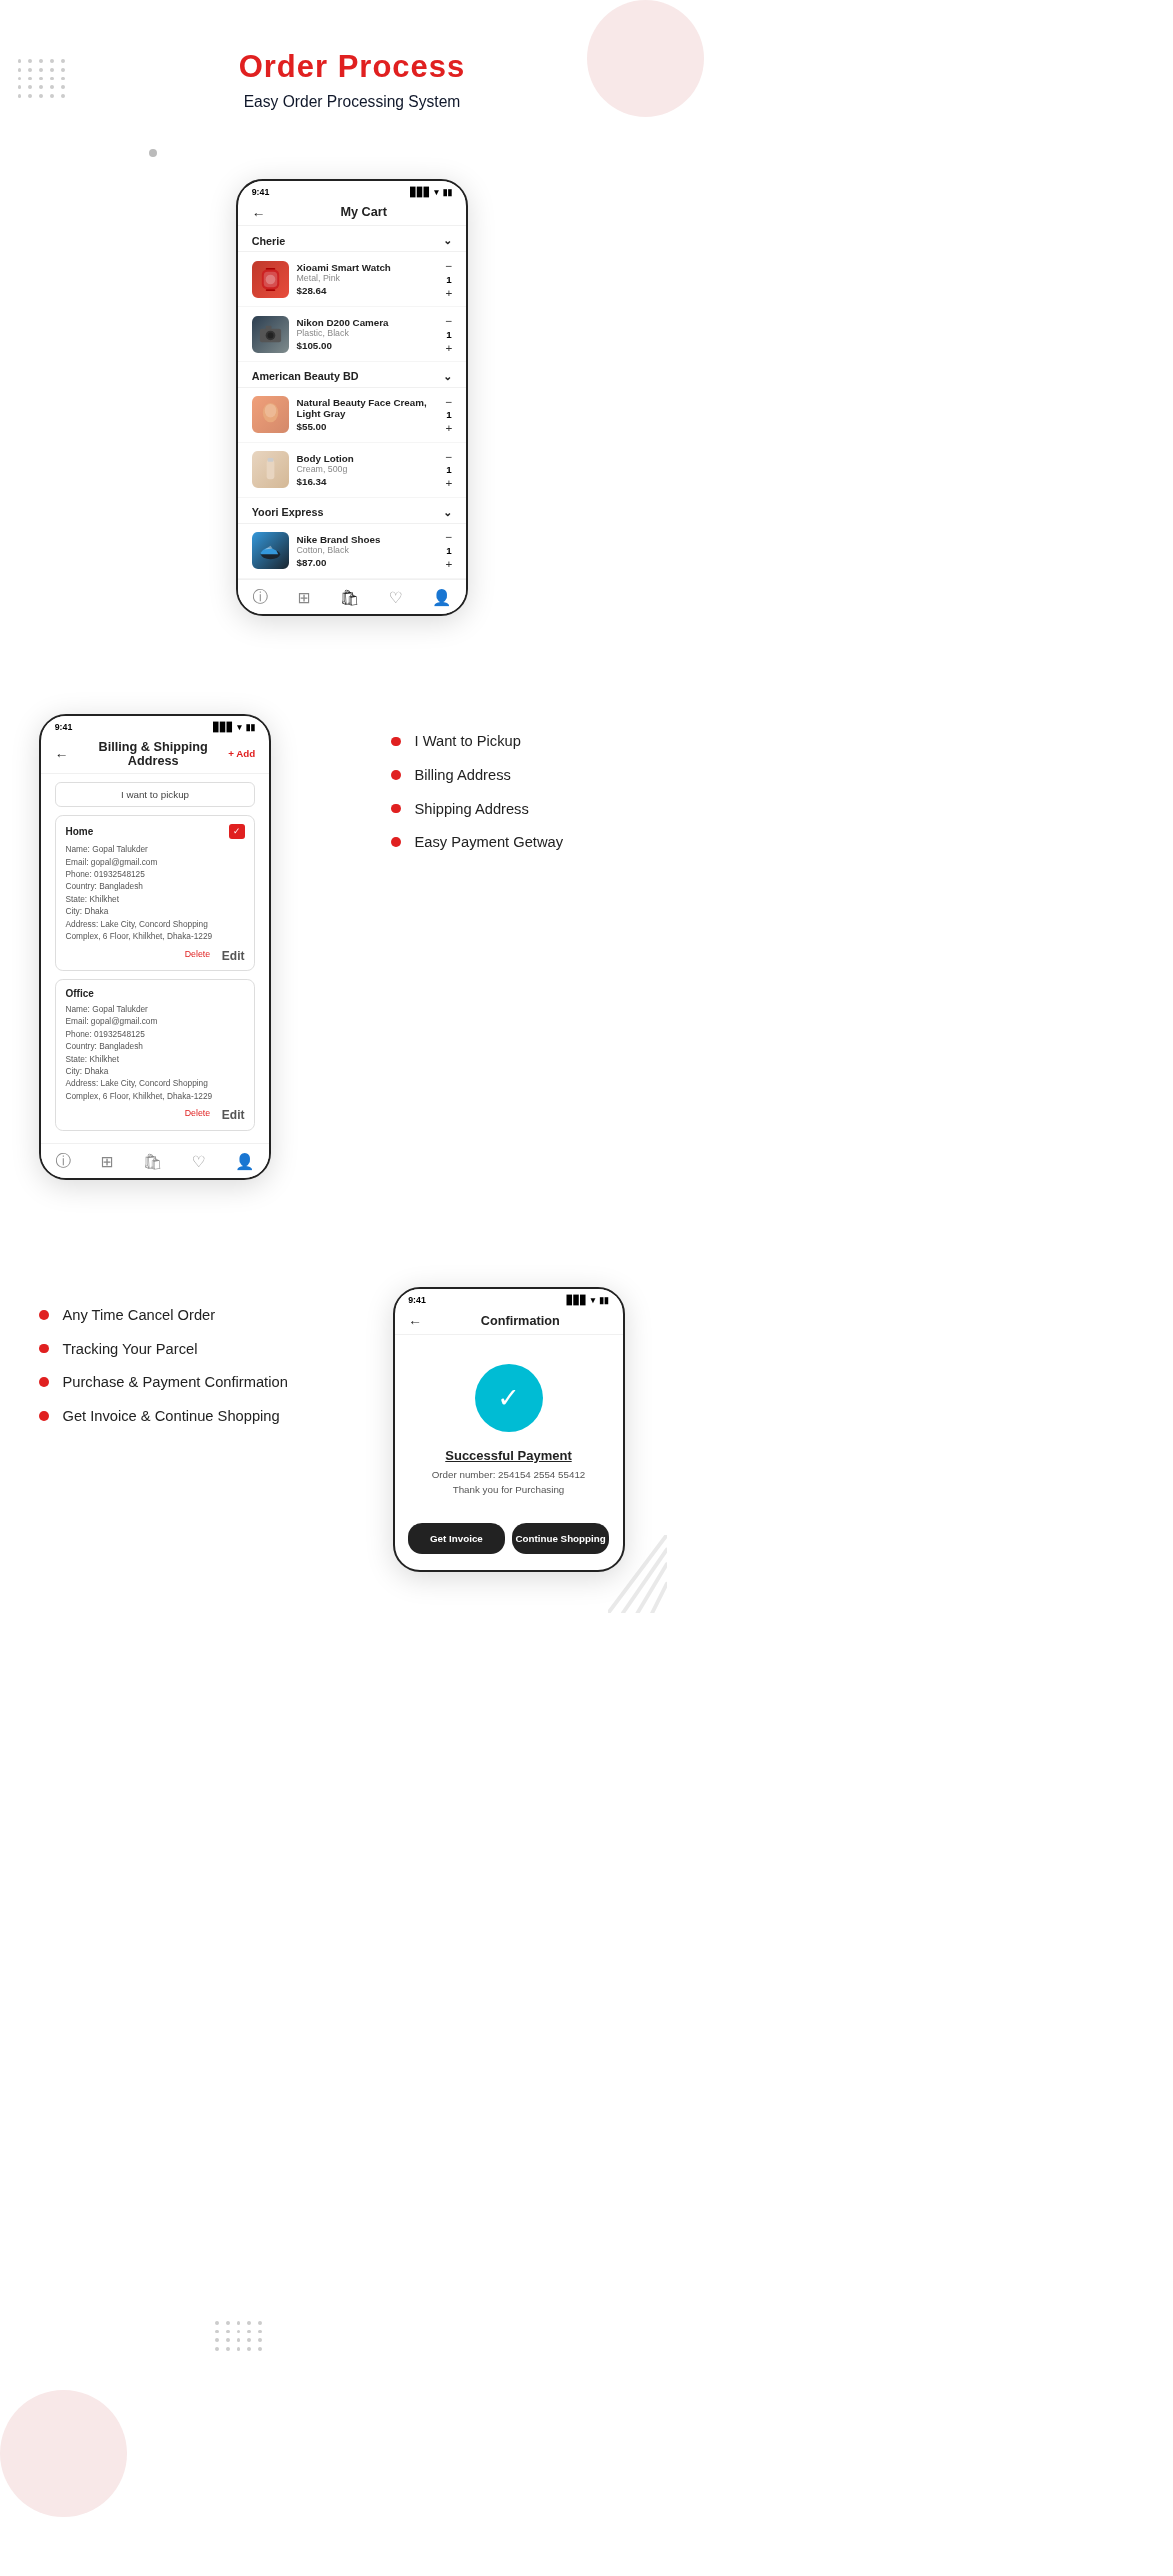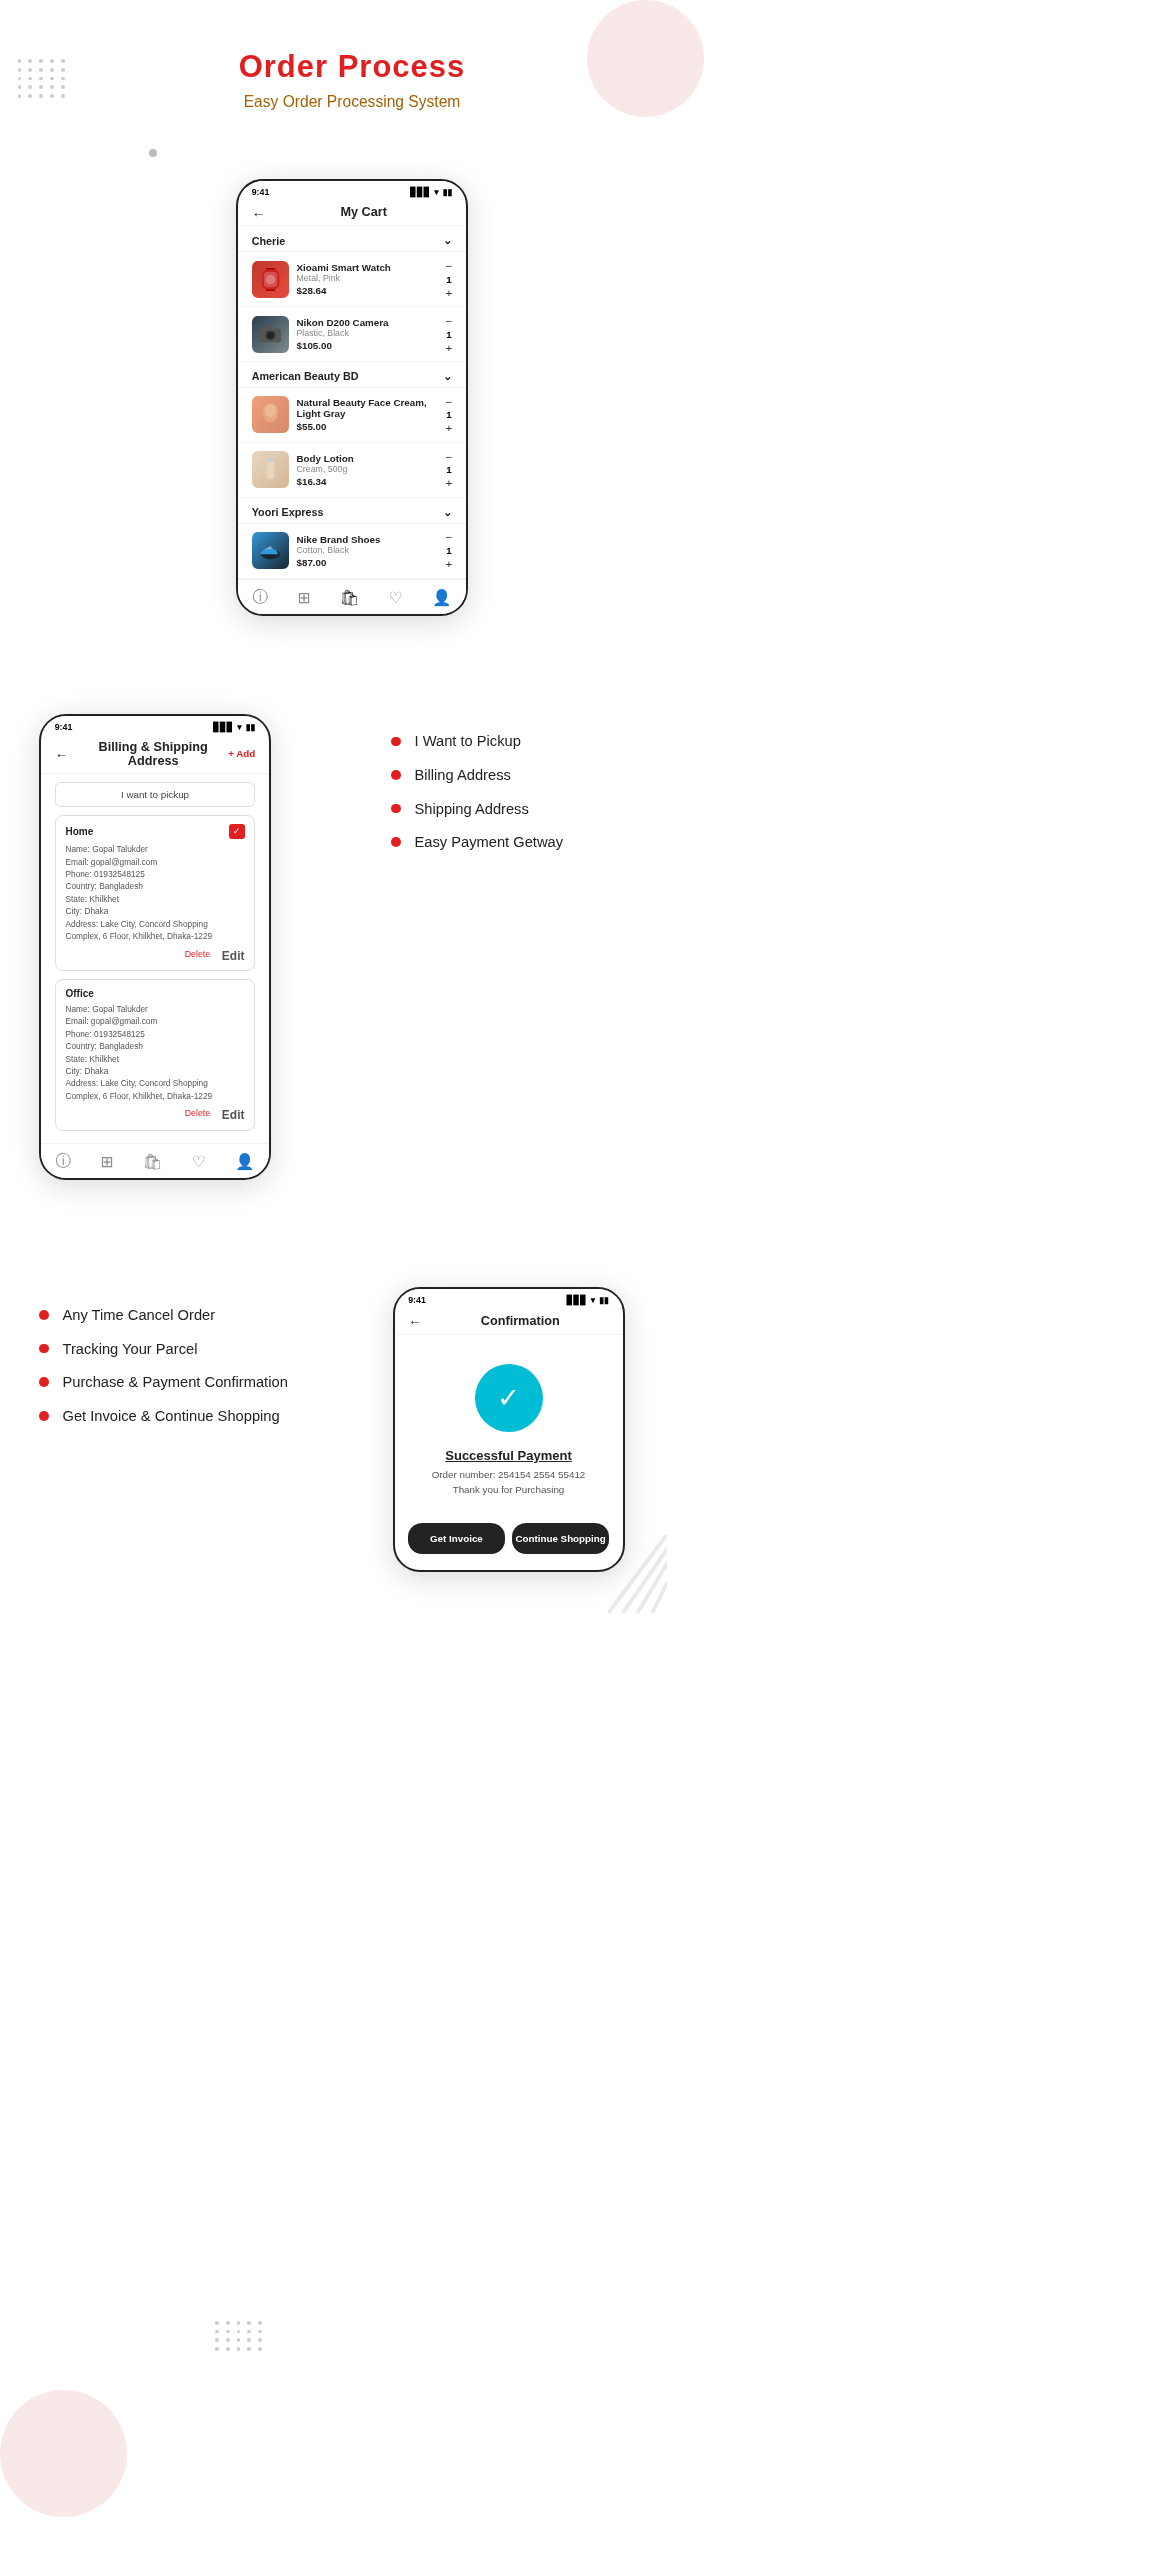--- a/index.html
+++ b/index.html
@@ -54,21 +54,21 @@
       z-index: 1;
     }
     .header-title {
       font-size: 31px;
       font-weight: 800;
       color: #e02020;
       letter-spacing: 1px;
     }
     .header-subtitle {
       font-size: 15.6px;
-      color: #a16207;
+      color: #0f172a;
       margin-top: 7.8px;
       font-weight: 400;
     }
 
     
     .section {
       display: flex;
       align-items: flex-start;
       padding: 39px 39px;
       position: relative;

